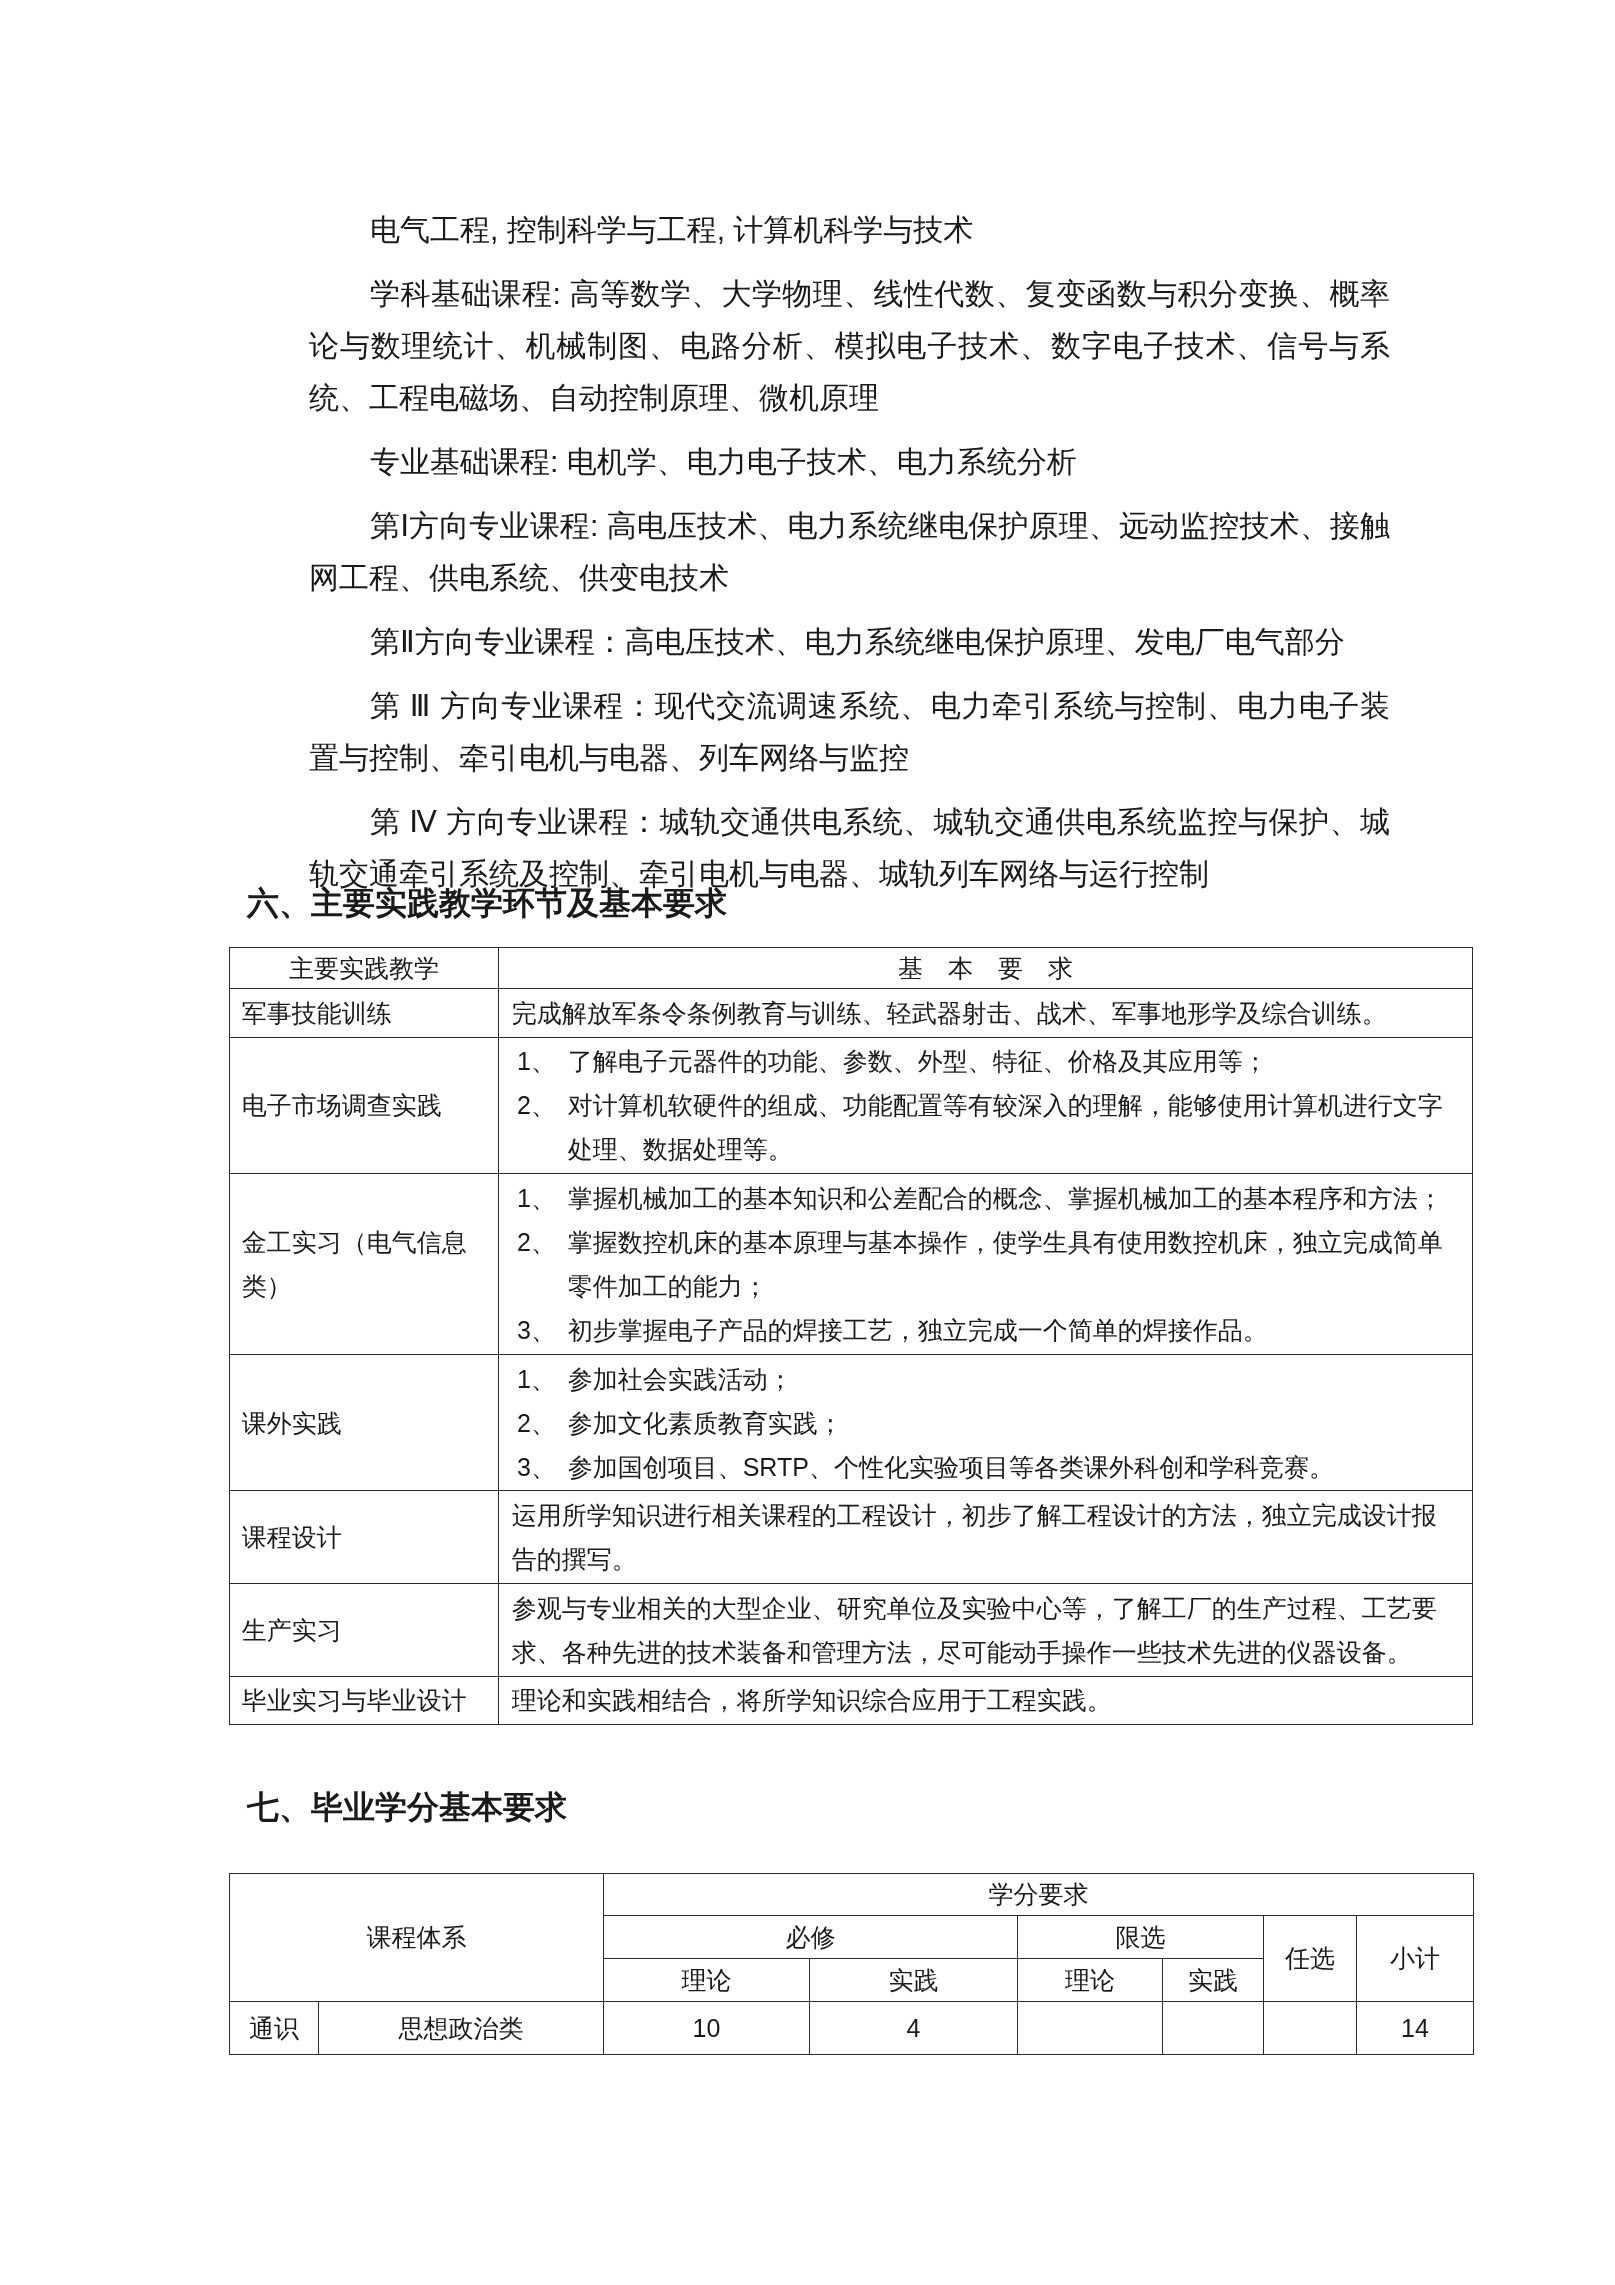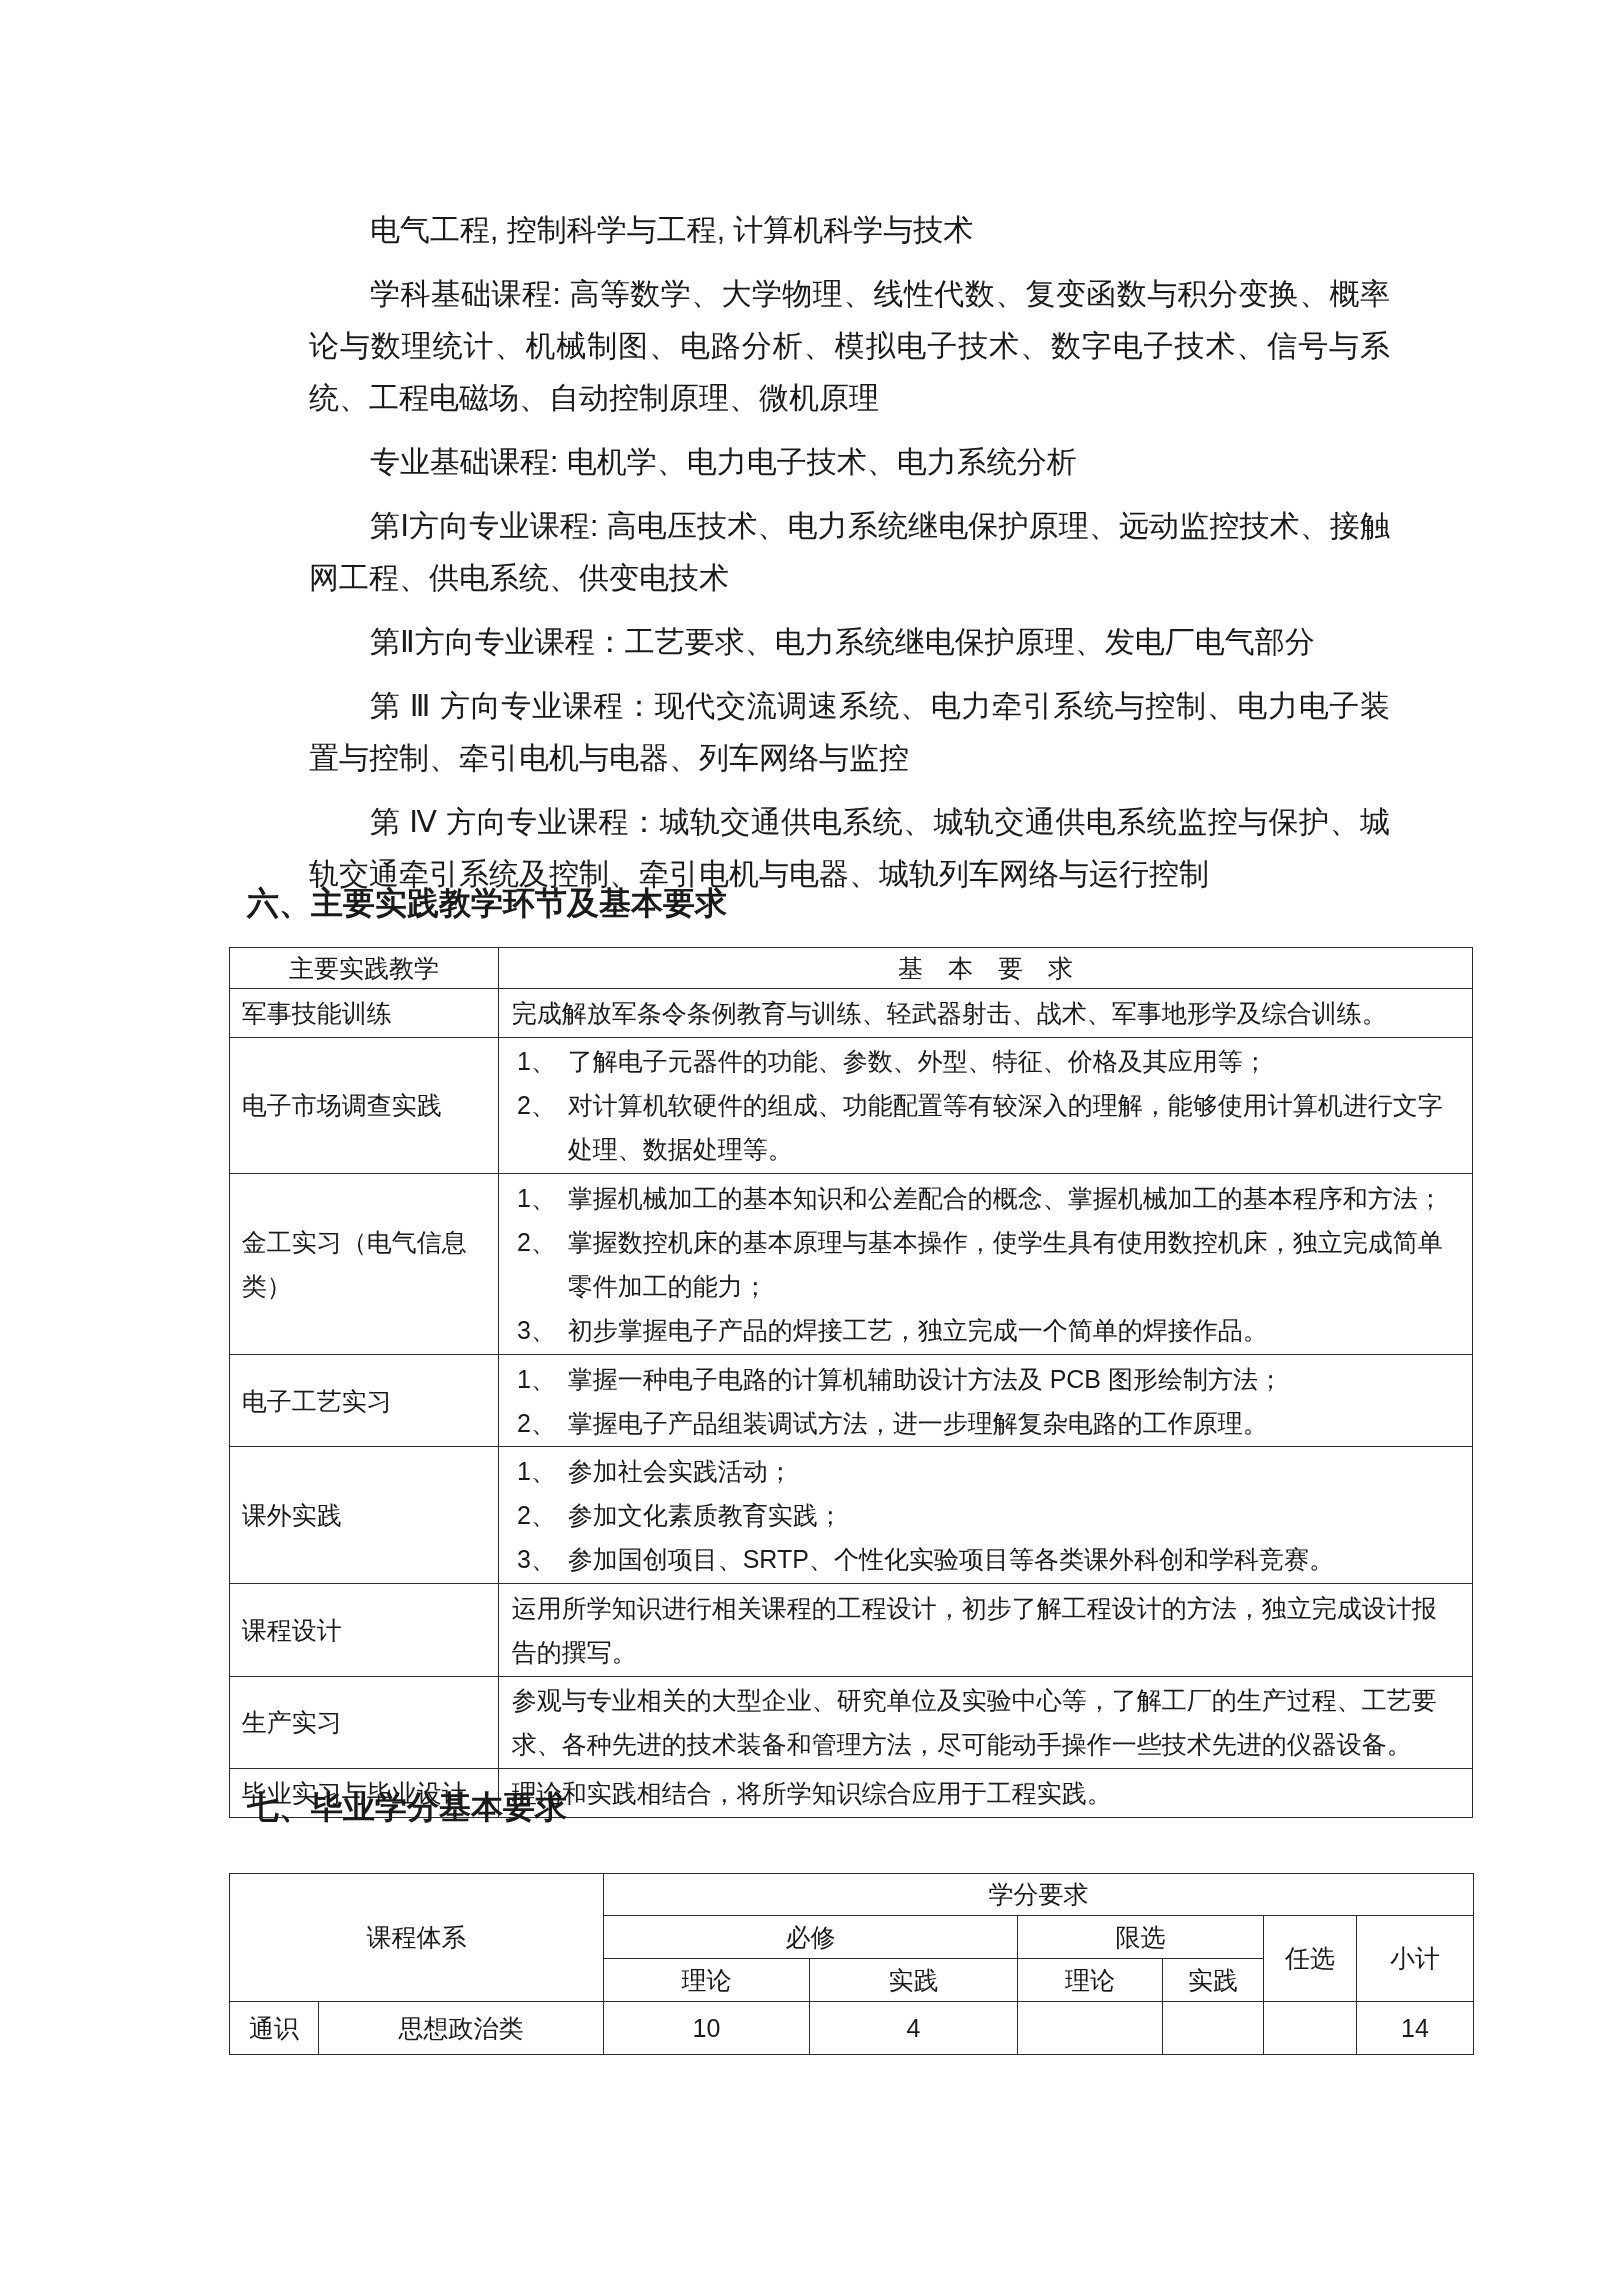--- a/index.html
+++ b/index.html
@@ -64,21 +64,21 @@
   .t2 tr.dr  td { height:52px; }
 </style>
 </head>
 <body>
 
 <div class="doc-text">
   <p class="p-indent">电气工程, 控制科学与工程, 计算机科学与技术</p>
   <p class="p-indent">学科基础课程: 高等数学、大学物理、线性代数、复变函数与积分变换、概率论与数理统计、机械制图、电路分析、模拟电子技术、数字电子技术、信号与系统、工程电磁场、自动控制原理、微机原理</p>
   <p class="p-indent">专业基础课程: 电机学、电力电子技术、电力系统分析</p>
   <p class="p-indent">第Ⅰ方向专业课程: 高电压技术、电力系统继电保护原理、远动监控技术、接触网工程、供电系统、供变电技术</p>
-  <p class="p-indent">第Ⅱ方向专业课程：工艺要求、电力系统继电保护原理、发电厂电气部分</p>
+  <p class="p-indent">第Ⅱ方向专业课程：高电压技术、电力系统继电保护原理、发电厂电气部分</p>
   <p class="p-indent">第 Ⅲ 方向专业课程：现代交流调速系统、电力牵引系统与控制、电力电子装置与控制、牵引电机与电器、列车网络与监控</p>
   <p class="p-indent">第 Ⅳ 方向专业课程：城轨交通供电系统、城轨交通供电系统监控与保护、城轨交通牵引系统及控制、牵引电机与电器、城轨列车网络与运行控制</p>
 </div>
 
 <h2 class="sec-heading" id="heading-6">六、主要实践教学环节及基本要求</h2>
 
 <table class="t1">
   <colgroup>
       <col style="width:269px">
       <col style="width:974px">
@@ -102,27 +102,20 @@
           <div class="num-item"><span class="num">1、</span><span>了解电子元器件的功能、参数、外型、特征、价格及其应用等；</span></div>
           <div class="num-item"><span class="num">2、</span><span>对计算机软硬件的组成、功能配置等有较深入的理解，能够使用计算机进行文字处理、数据处理等。</span></div>
         </td>
       </tr>
       <tr>
         <td class="name-col">金工实习（电气信息类）</td>
         <td class="req-col">
           <div class="num-item"><span class="num">1、</span><span>掌握机械加工的基本知识和公差配合的概念、掌握机械加工的基本程序和方法；</span></div>
           <div class="num-item"><span class="num">2、</span><span>掌握数控机床的基本原理与基本操作，使学生具有使用数控机床，独立完成简单零件加工的能力；</span></div>
           <div class="num-item"><span class="num">3、</span><span>初步掌握电子产品的焊接工艺，独立完成一个简单的焊接作品。</span></div>
-        </td>
-      </tr>
-      <tr>
-        <td class="name-col">电子工艺实习</td>
-        <td class="req-col">
-          <div class="num-item"><span class="num">1、</span><span>掌握一种电子电路的计算机辅助设计方法及 PCB 图形绘制方法；</span></div>
-          <div class="num-item"><span class="num">2、</span><span>掌握电子产品组装调试方法，进一步理解复杂电路的工作原理。</span></div>
         </td>
       </tr>
       <tr>
         <td class="name-col">课外实践</td>
         <td class="req-col">
           <div class="num-item"><span class="num">1、</span><span>参加社会实践活动；</span></div>
           <div class="num-item"><span class="num">2、</span><span>参加文化素质教育实践；</span></div>
           <div class="num-item"><span class="num">3、</span><span>参加国创项目、SRTP、个性化实验项目等各类课外科创和学科竞赛。</span></div>
         </td>
       </tr>

